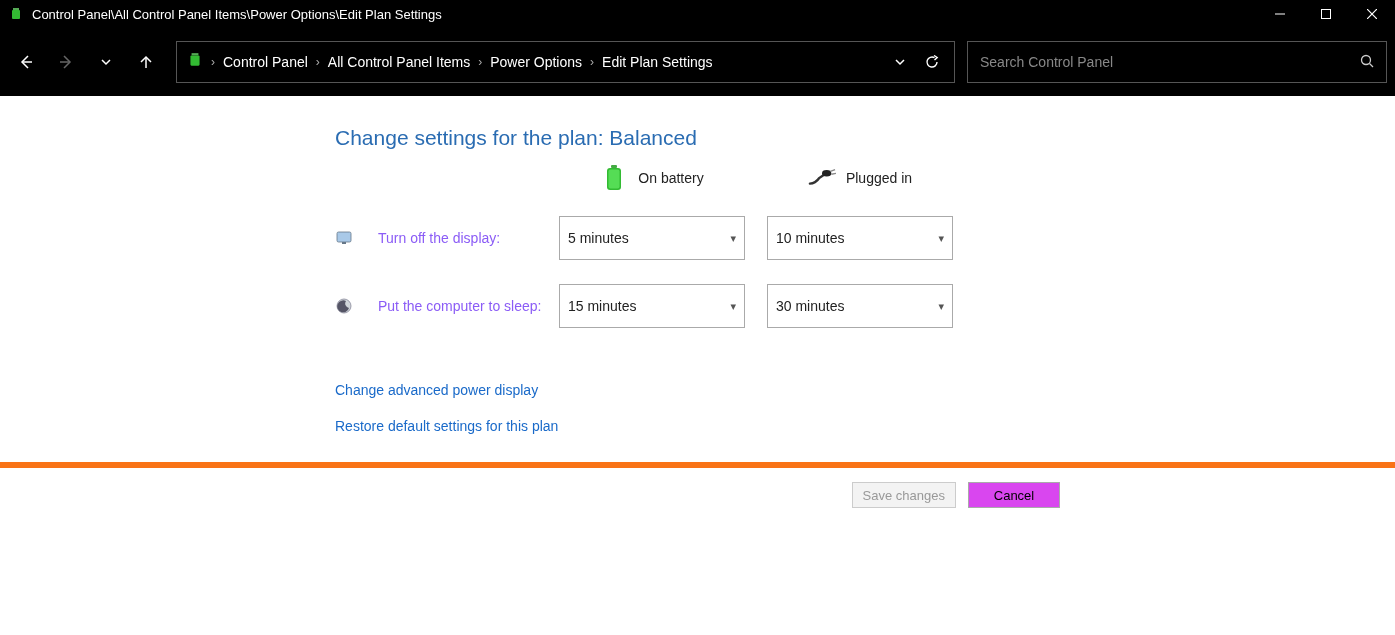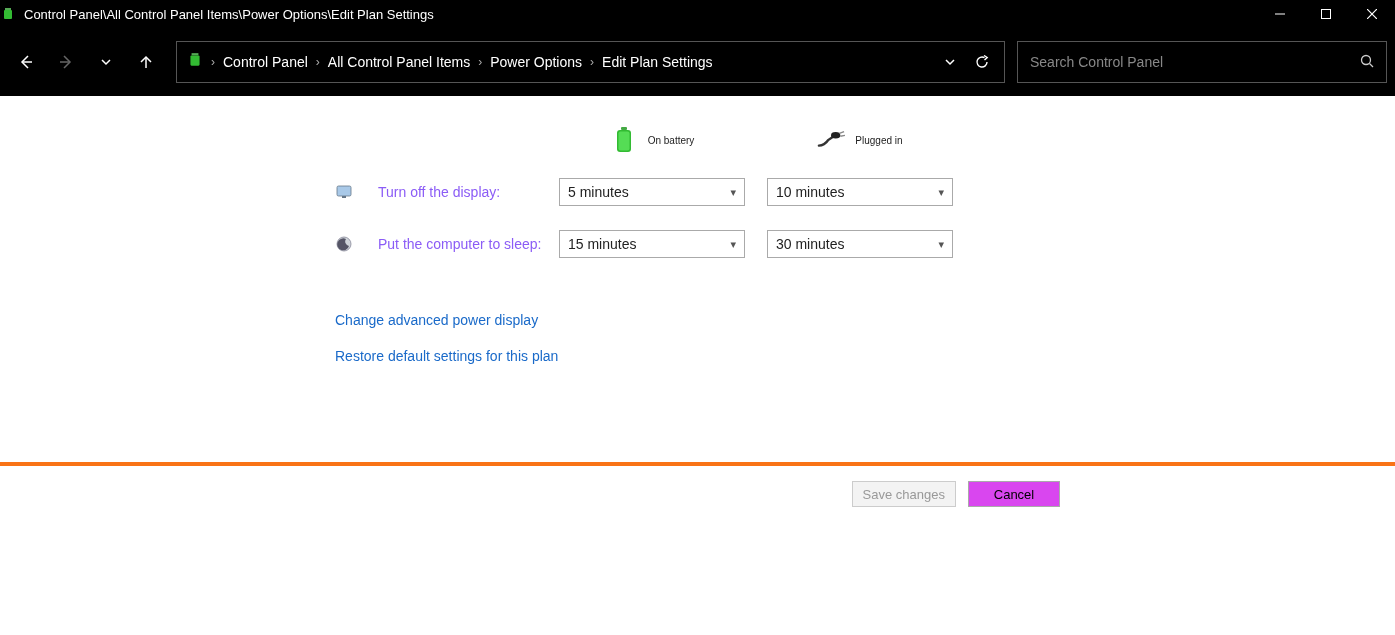--- a/index.html
+++ b/index.html
@@ -1,57 +1,57 @@
 <!DOCTYPE html>
 <html><head>
 <meta charset="utf-8">
 <style>
   * { box-sizing: border-box; margin: 0; padding: 0; font-family: "Segoe UI", Tahoma, sans-serif; }
   body { background: #fff; width: 1395px; height: 635px; overflow: hidden; }
 
   
-  .titlebar { background: #000; color: #fff; height: 28px; display: flex; align-items: center; font-size: 13px; }
+  .titlebar { background: #000; color: #fff; height: 28px; display: flex; align-items: center; padding-left: 8px; font-size: 13px; }
   .titlebar .app-icon { width: 16px; height: 16px; margin-right: 8px; display: flex; align-items: center; justify-content: center; }
   .titlebar .title { flex: 1; }
   .win-controls { display: flex; height: 100%; }
   .win-btn { width: 46px; height: 28px; display: flex; align-items: center; justify-content: center; color: #fff; cursor: pointer; }
 
   
   .navbar { background: #000; color: #fff; height: 68px; display: flex; align-items: center; padding: 0 8px; gap: 4px; }
   .nav-btn { width: 36px; height: 36px; display: flex; align-items: center; justify-content: center; color: #fff; cursor: pointer; }
   .nav-btn.disabled { color: #666; }
   .address-bar { flex: 1; height: 42px; border: 1px solid #555; display: flex; align-items: center; padding: 0 10px; gap: 8px; margin: 0 8px; }
   .address-bar .crumb { color: #fff; font-size: 14px; cursor: pointer; }
   .address-bar .sep { color: #aaa; font-size: 12px; }
   .address-bar .spacer { flex: 1; }
   .address-bar .addr-icon { color: #fff; width: 24px; display: flex; align-items: center; justify-content: center; cursor: pointer; }
-  .search-box { width: 370px; height: 42px; border: 1px solid #555; display: flex; align-items: center; padding: 0 12px; color: #888; font-size: 14px; }
+  .search-box { width: 420px; height: 42px; border: 1px solid #555; display: flex; align-items: center; padding: 0 12px; color: #888; font-size: 14px; }
   .search-box input { background: transparent; border: none; outline: none; color: #fff; flex: 1; font-size: 14px; }
   .search-box input::placeholder { color: #888; }
   .search-box .search-icon { color: #ccc; }
 
   
   .content { padding: 30px 0 0 335px; }
   h1.heading { color: #2a6cb2; font-weight: 400; font-size: 21px; margin-bottom: 14px; }
   .subheading { color: #222; font-size: 14px; margin-bottom: 26px; }
 
   .grid { display: grid; grid-template-columns: 224px 186px 22px 186px; align-items: center; row-gap: 24px; }
-  .col-header { display: flex; align-items: center; gap: 10px; font-size: 10px; color: #222; }
+  .col-header { display: flex; align-items: center; gap: 10px; font-size: 14px; color: #222; }
   .col-header .hdr-icon { width: 28px; height: 28px; display: flex; align-items: center; justify-content: center; }
   .row-label { display: flex; align-items: center; gap: 25px; font-size: 14px; color: #8b5cf6; }
   .row-label .row-icon { width: 18px; height: 18px; display: flex; align-items: center; justify-content: center; }
 
-  .select { height: 28px; border: 1px solid #aaa; background: #fff; display: flex; align-items: center; justify-content: space-between; padding: 0 8px; font-size: 14px; color: #222; cursor: pointer; }
+  .select { height: 44px; border: 1px solid #aaa; background: #fff; display: flex; align-items: center; justify-content: space-between; padding: 0 8px; font-size: 14px; color: #222; cursor: pointer; }
   .select .chev { color: #555; font-size: 11px; }
 
   .links { margin-top: 54px; }
   .link { color: #1a6ac9; font-size: 14px; cursor: pointer; margin-bottom: 20px; }
 
   
-  .button-bar { position: absolute; top: 462px; left: 0; right: 0; border-top: 4px solid #f97316; height: 60px; display: flex; align-items: center; justify-content: flex-end; padding-right: 335px; gap: 12px; }
+  .button-bar { position: absolute; top: 462px; left: 0; right: 0; border-top: 6px solid #f97316; height: 60px; display: flex; align-items: center; justify-content: flex-end; padding-right: 335px; gap: 12px; }
   .btn { height: 26px; min-width: 92px; border: 1px solid #aaa; background: #d946ef; font-size: 13px; display: flex; align-items: center; justify-content: center; cursor: pointer; padding: 0 10px; }
   .btn.disabled { color: #999; background: #f3f3f3; border-color: #ccc; cursor: default; }
 </style>
 </head>
 <body>
 
 <div class="titlebar">
   <div class="app-icon">
     <svg width="14" height="14" viewBox="0 0 14 14">
         <rect x="4" y="1" width="6" height="2" fill="#5a5"></rect>
@@ -134,20 +134,21 @@
   <div class="search-box">
     <input placeholder="Search Control Panel" style="">
     <span class="search-icon"><svg width="14" height="14" viewBox="0 0 14 14">
           <circle cx="6" cy="6" r="4.5" fill="none" stroke="#ccc" stroke-width="1.3"></circle>
           <line x1="9.5" y1="9.5" x2="13" y2="13" stroke="#ccc" stroke-width="1.3"></line>
         </svg></span>
   </div>
 </div>
 
 <div class="content">
+  <h1 class="heading">Change settings for the plan: Balanced</h1>
 
   <div class="grid">
 
     <div></div>
     <div class="col-header" style="justify-content:center;">
       <span class="hdr-icon">
         <svg width="22" height="28" viewBox="0 0 22 28">
             <rect x="8" y="1" width="6" height="3" rx="1" fill="#4a4"></rect>
             <rect x="4" y="4" width="14" height="22" rx="3" fill="#3b3"></rect>
             <rect x="5.5" y="5.5" width="11" height="19" rx="2" fill="#5d5"></rect>

